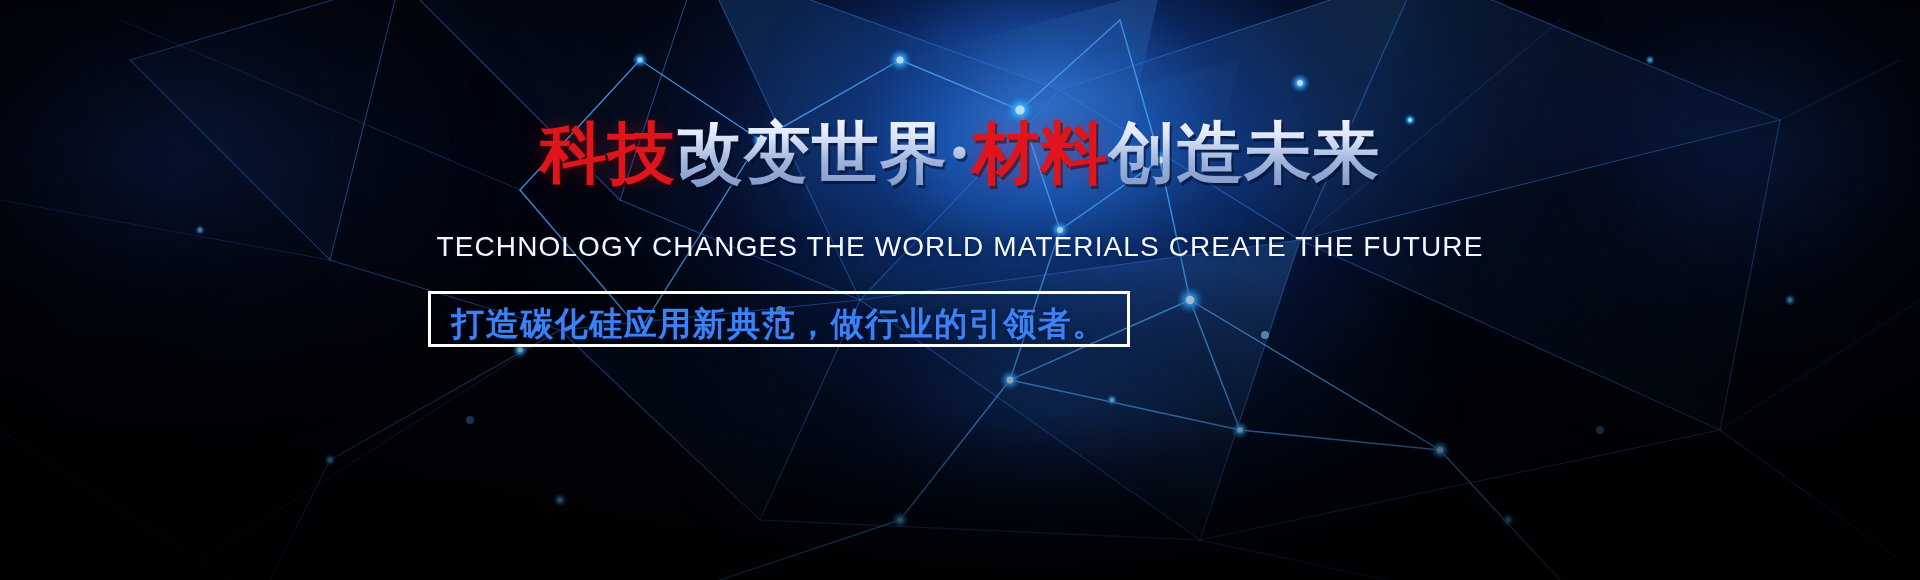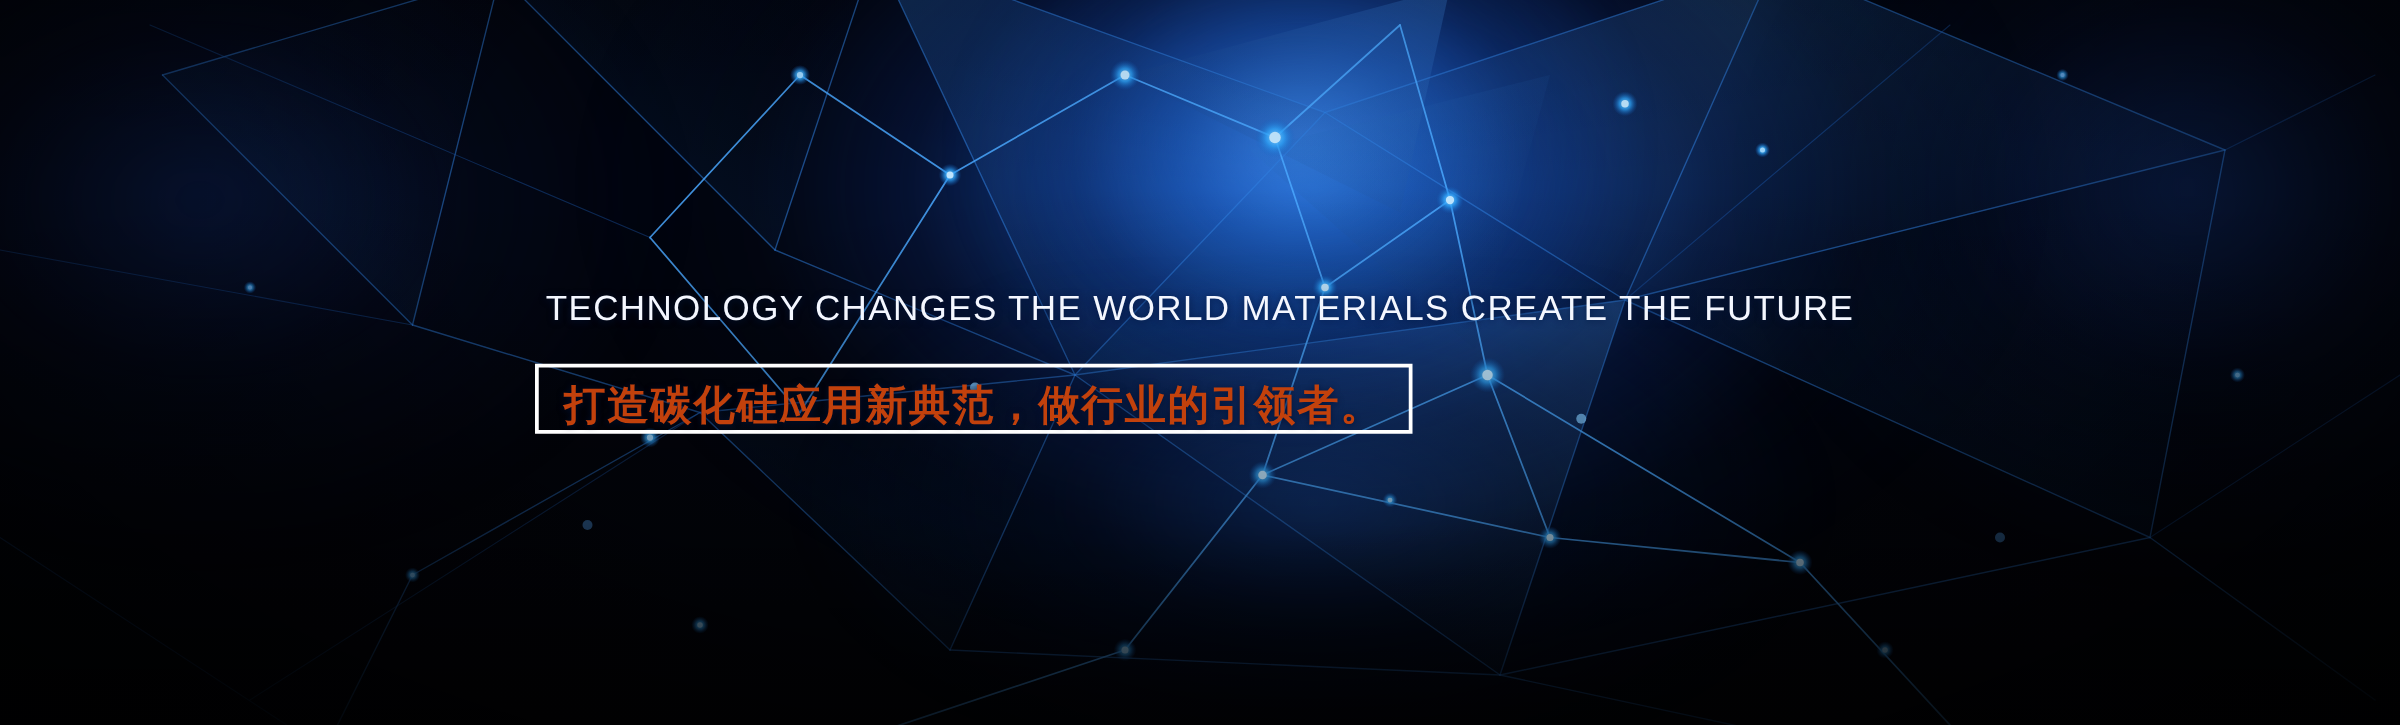--- a/index.html
+++ b/index.html
@@ -95,21 +95,21 @@
     text-shadow:0 1px 6px rgba(0,20,60,0.75);
   }
 
   #tagline-box{
     position:absolute;left:428px;top:291px;width:702px;height:56px;
     border:3px solid #ffffff;
     box-sizing:border-box;
     display:flex;align-items:center;justify-content:center;
   }
   #tagline{
-    color:#c2410c;font-size:33px;line-height:38px;font-weight:700;
+    color:#3b82f6;font-size:33px;line-height:38px;font-weight:700;
     letter-spacing:1.5px;white-space:nowrap;
     font-family:"Liberation Sans","DejaVu Sans",sans-serif;
     text-shadow:0 1px 5px rgba(0,16,52,0.8);
     transform:translateY(-1px);
     margin-top:11px;
   }
 </style>
 </head>
 <body>
 
@@ -268,20 +268,23 @@
       <circle cx="780" cy="310" r="4" fill="#7fc8ff" opacity="0.85"></circle>
       <circle cx="1265" cy="335" r="4" fill="#7fc8ff" opacity="0.8"></circle>
       <circle cx="470" cy="420" r="4" fill="#4f9ae8" opacity="0.6"></circle>
       <circle cx="1600" cy="430" r="4" fill="#4f9ae8" opacity="0.6"></circle>
     </g>
   </svg>
 
   <div class="glow vignette"></div>
 
   <div id="content">
+    <div id="headline">
+      <span class="hl-red">科技</span><span class="hl-silver">改变世界·</span><span class="hl-red">材料</span><span class="hl-silver">创造未来</span>
+    </div>
 
     <div id="subtitle">TECHNOLOGY CHANGES THE WORLD  MATERIALS CREATE THE FUTURE</div>
 
     <div id="tagline-box">
       <span id="tagline">打造碳化硅应用新典范，做行业的引领者。</span>
     </div>
   </div>
 
 </div>
 

